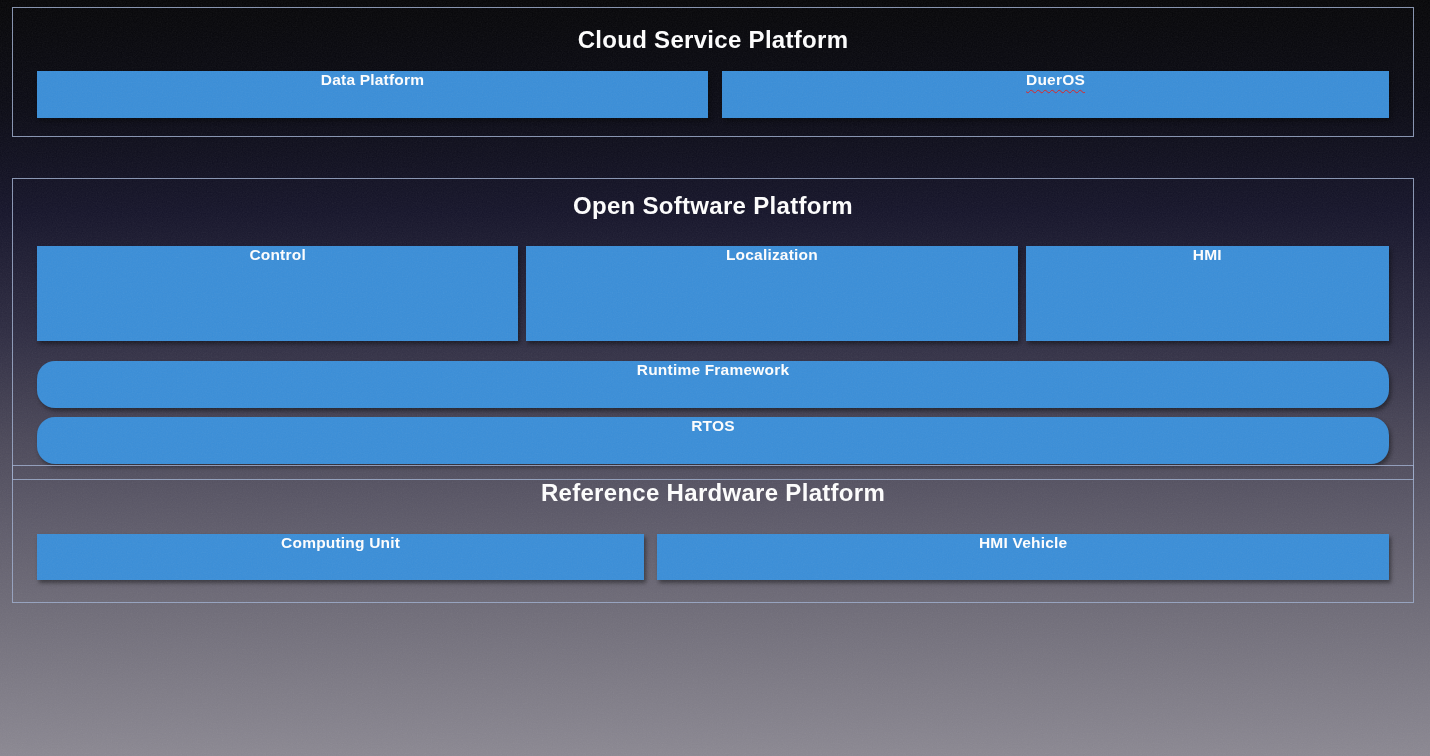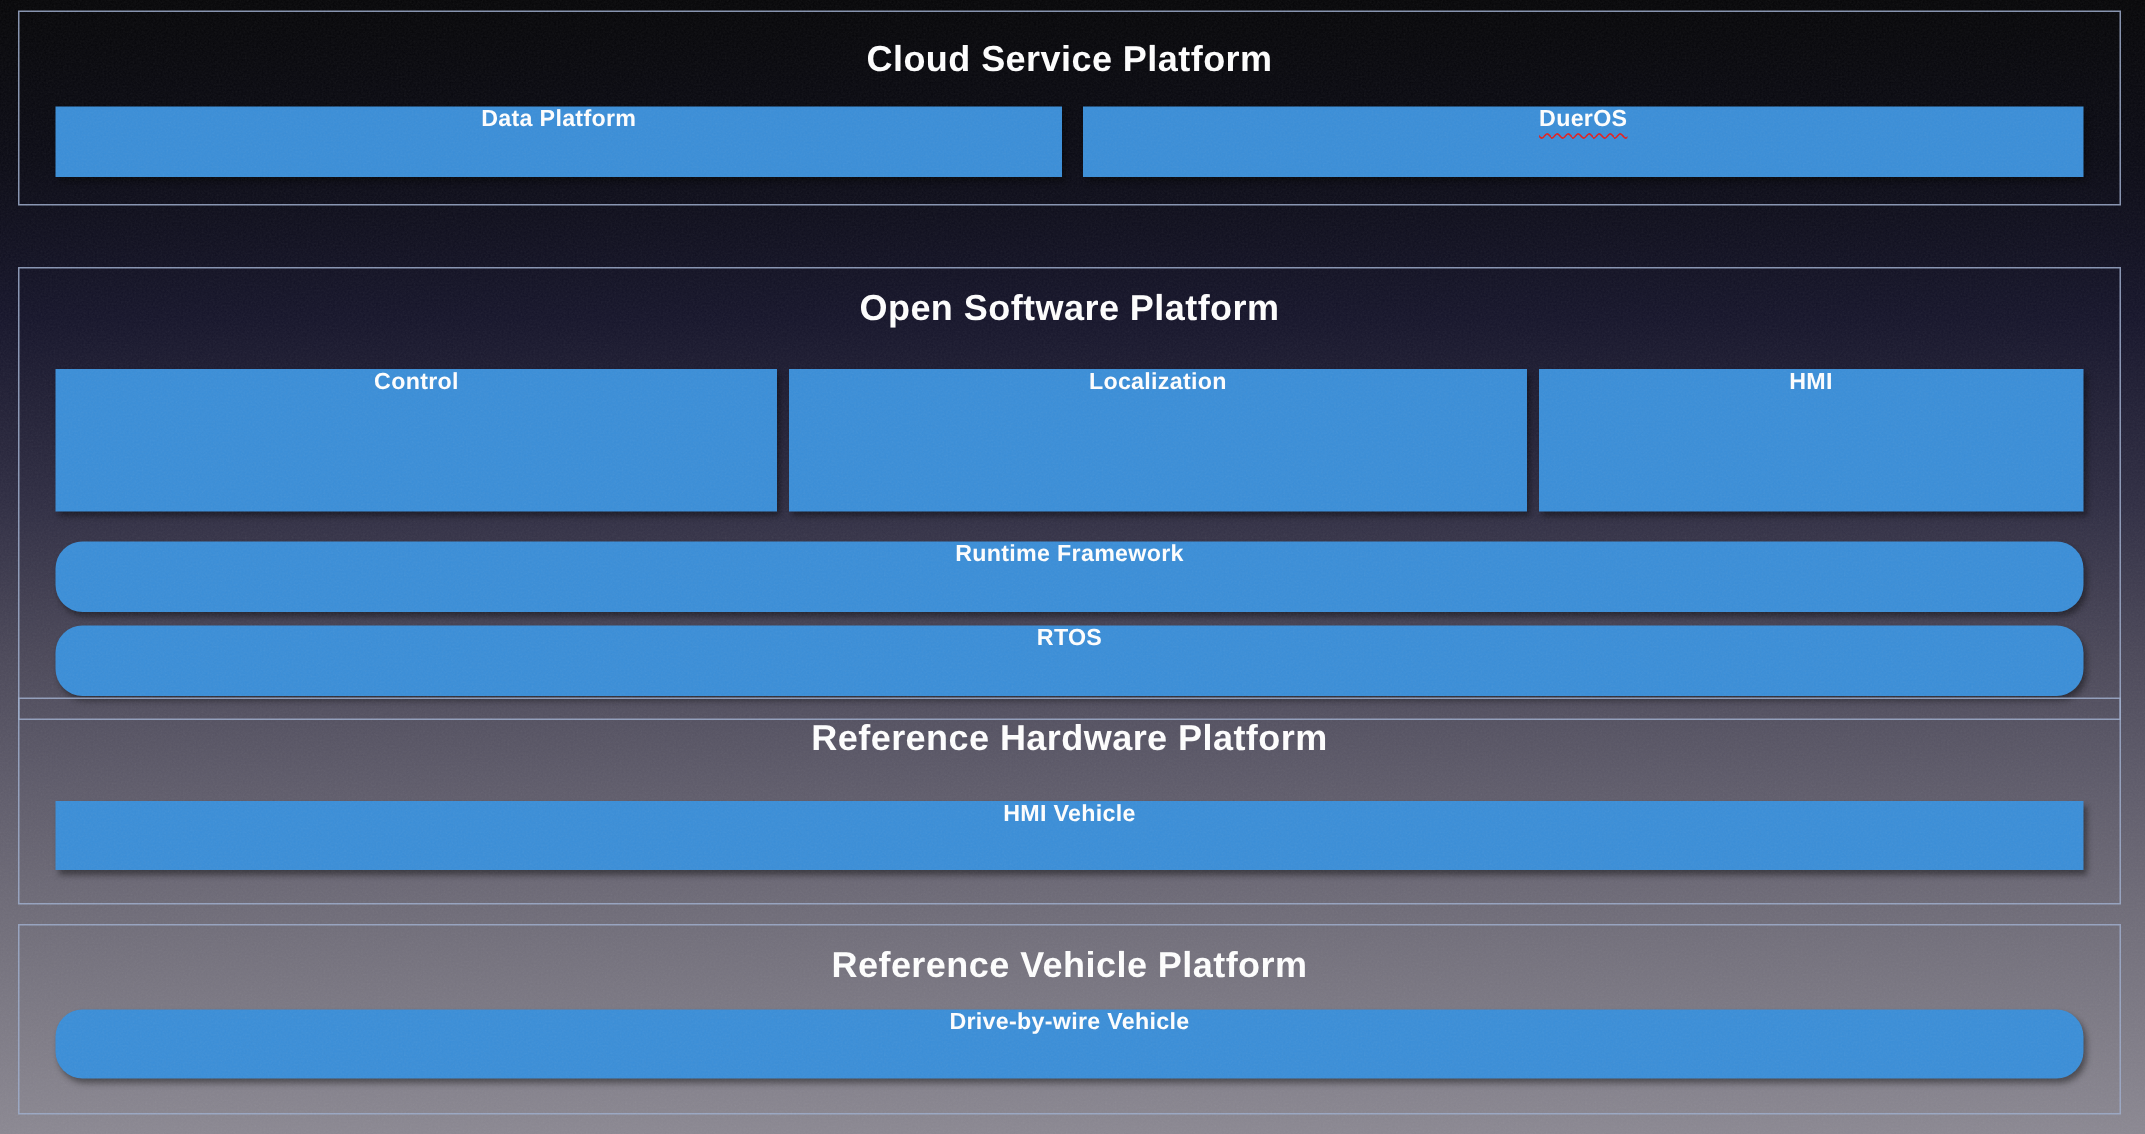--- a/index.html
+++ b/index.html
@@ -127,34 +127,29 @@
     <div class="row row-rtos">
       <div class="box box-full">
         <span>RTOS</span>
       </div>
     </div>
   </section>
 
   <section class="panel panel-hardware">
     <h2 class="panel-title">Reference Hardware Platform</h2>
     <div class="row row-hardware">
+      <div class="box f-400">
+        <span>Computing Unit</span>
+      </div>
       <div class="box f-482b">
         <span>HMI Vehicle</span>
       </div>
     </div>
   </section>
 
-  <section class="panel panel-vehicle">
-    <h2 class="panel-title">Reference Vehicle Platform</h2>
-    <div class="row row-vehicle">
-      <div class="box box-full">
-        <span>Drive-by-wire Vehicle</span>
-      </div>
-    </div>
-  </section>
 
   <svg class="grain" width="1430" height="756" aria-hidden="true">
     <filter id="noiseFilter">
       <feTurbulence type="fractalNoise" baseFrequency="0.8" numOctaves="2" stitchTiles="stitch"></feTurbulence>
       <feColorMatrix type="saturate" values="0"></feColorMatrix>
     </filter>
     <rect width="100%" height="100%" filter="url(#noiseFilter)"></rect>
   </svg>
 
 </div>

